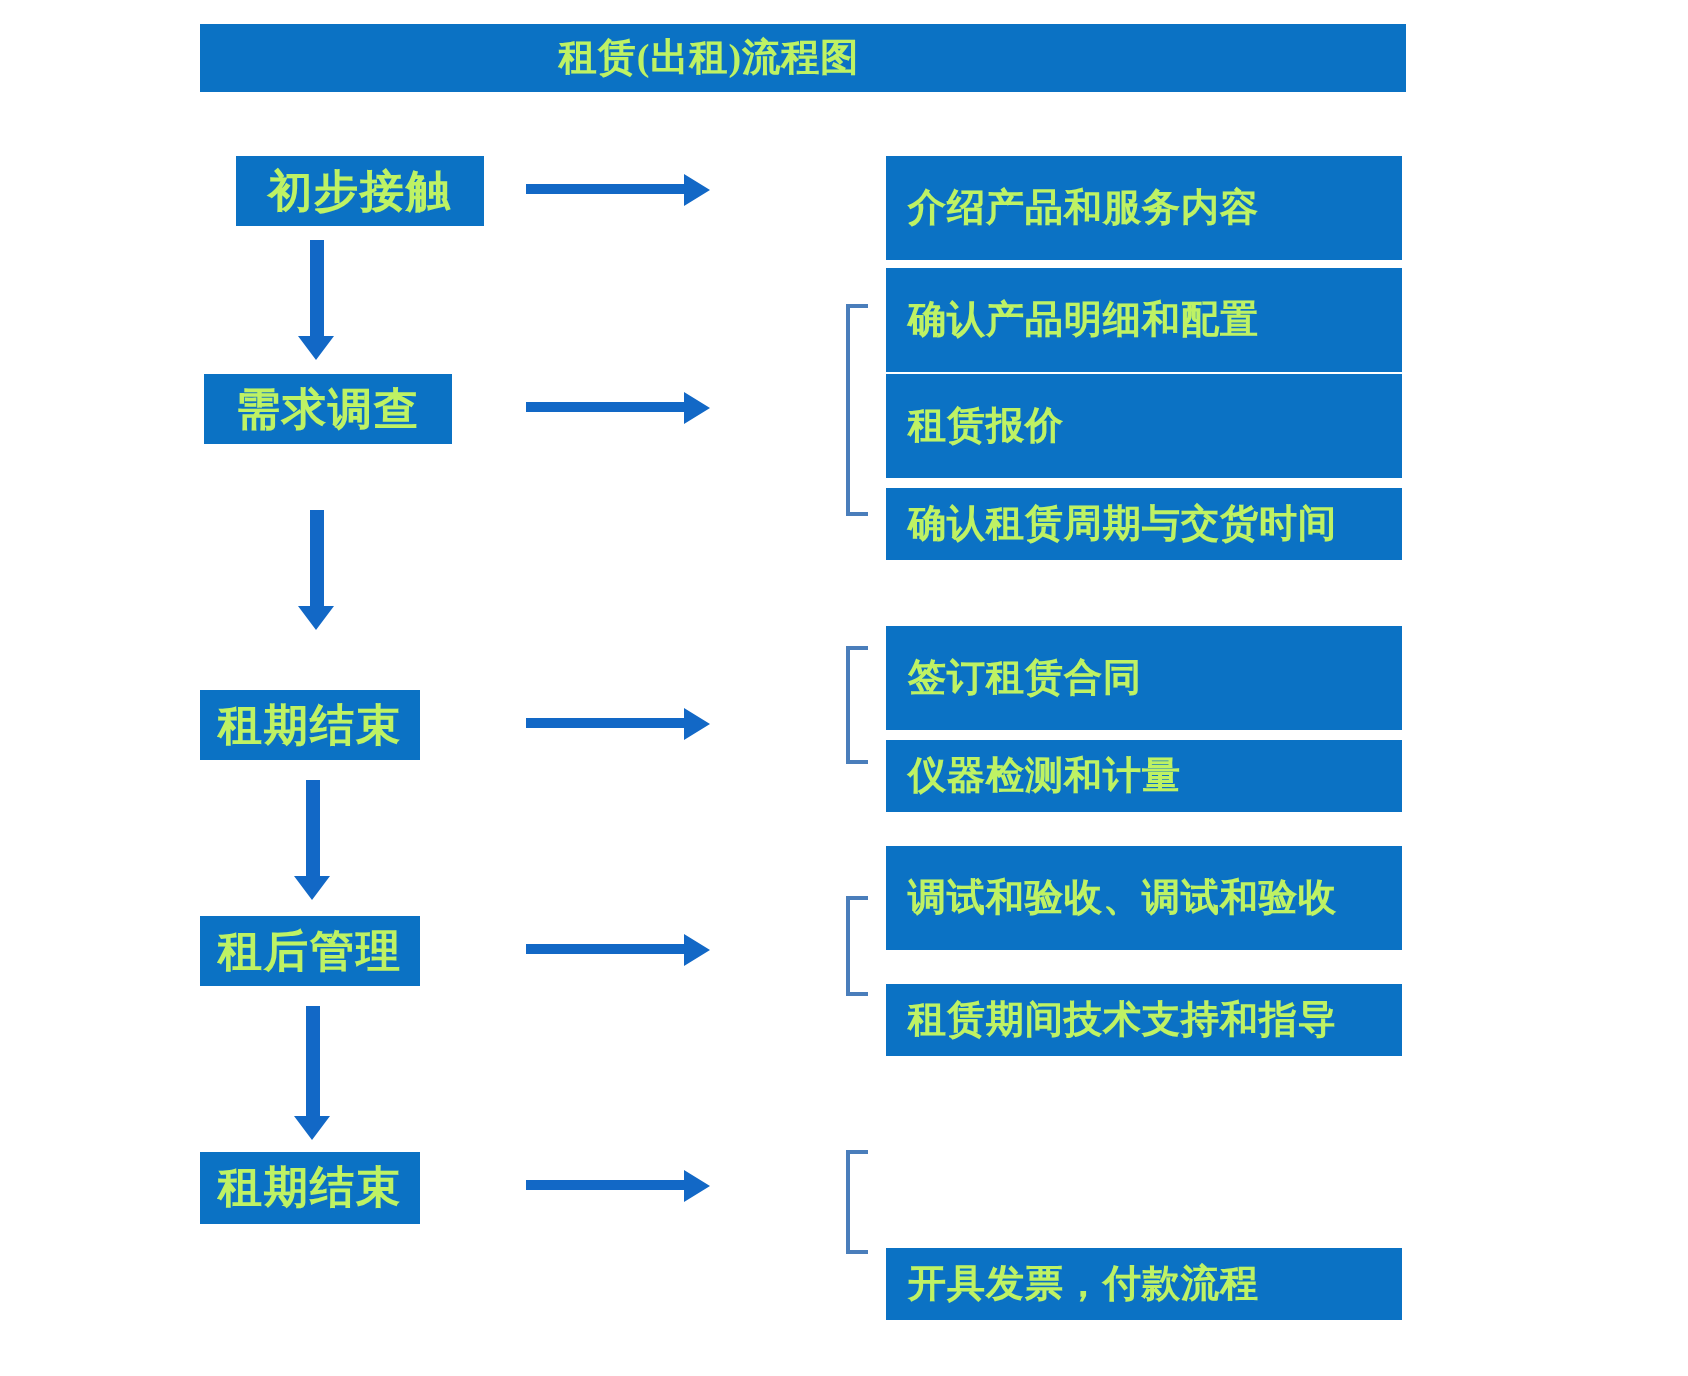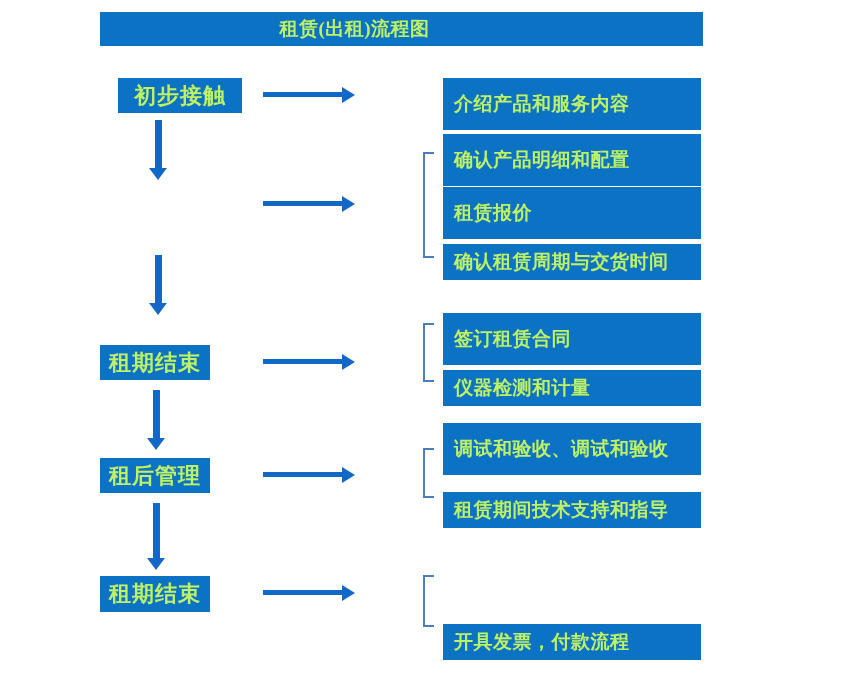--- a/index.html
+++ b/index.html
@@ -77,20 +77,21 @@
   }
 </style>
 </head>
 <body>
 
 <div id="canvas">
 
   <div class="box title-bar">租赁(出租)流程图</div>
 
   <div class="box lbox" style="left:102px; top:78px;  width:124px; height:35px;margin-left:16px;">初步接触</div>
+  <div class="box lbox" style="left:102px; top:187px; width:124px; height:35px;">需求调查</div>
   <div class="box lbox" style="left:100px; top:345px; width:110px; height:35px;">租期结束</div>
   <div class="box lbox" style="left:100px; top:458px; width:110px; height:35px;">租后管理</div>
   <div class="box lbox" style="left:100px; top:576px; width:110px; height:36px;">租期结束</div>
 
   <div class="varrow" style="left:149px; top:120px; height:60px;">
       <div class="shaft"></div>
       <div class="head"></div>
     </div>
   <div class="varrow" style="left:149px; top:255px; height:60px;">
       <div class="shaft"></div>

